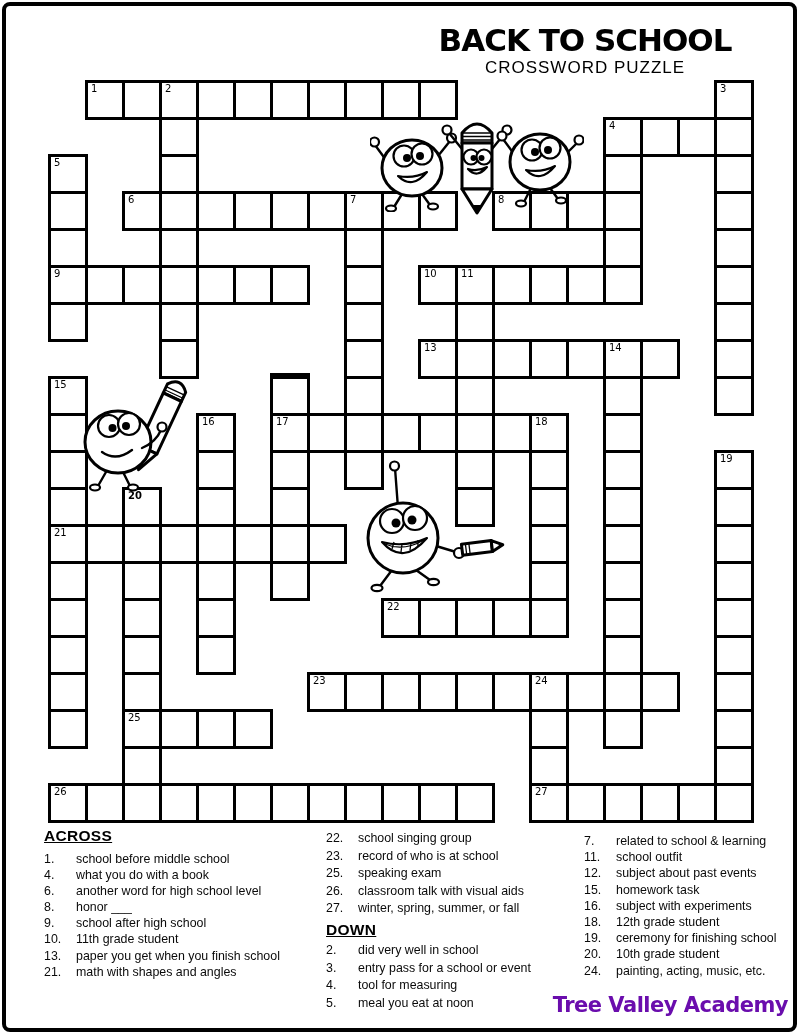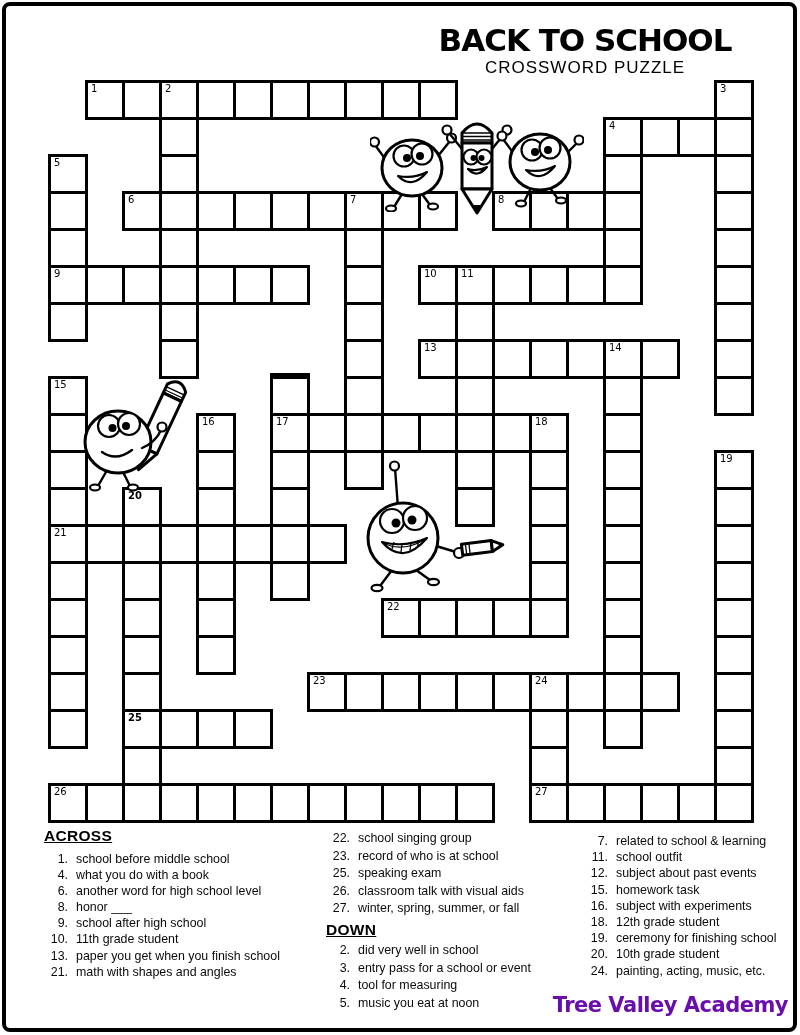--- a/index.html
+++ b/index.html
@@ -27,21 +27,21 @@
   #ccol2{left:326px;top:830px;width:260px;}
   #ccol3{left:584px;top:833px;width:214px;}
   #ccol1 .clue{line-height:16.1px;}
   #ccol2 .clue{line-height:17.6px;}
   #ccol3 .clue{line-height:16.2px;}
   .clue{white-space:nowrap;}
   .clue-header{font-size:15.5px;font-weight:bold;text-decoration:underline;
                letter-spacing:.3px;color:#000;}
   #ccol1 .clue-header{margin-bottom:6px;}
   #ccol2 .clue-header{margin:3px 0 3px 0;}
-  .cnum{display:inline-block;width:24px;text-align:right;margin-right:8px;}
+  .cnum{display:inline-block;width:24px;margin-right:8px;}
 
   
   .footer{position:absolute;right:12px;top:993px;font-family:"DejaVu Sans",sans-serif;
           font-weight:bold;font-size:21px;letter-spacing:-.5px;margin-left:28px;}
 
   
   .char{position:absolute;}
   .wh{fill:#fff;stroke:#000;stroke-width:3;stroke-linejoin:round;}
   .wh2{fill:#fff;stroke:#000;stroke-width:2.2;stroke-linejoin:round;}
   .ln{fill:none;stroke:#000;stroke-width:2.4;stroke-linecap:round;}
@@ -231,21 +231,21 @@
       <div class="cell" style="left: 666px; top: 666px;"></div>
       <div class="cell" style="left: 666px; top: 703px;"></div>
       <div class="cell" style="left: 74px; top: 407px; font-weight: bold;">
         <span class="cellnum">20</span>
       </div>
       <div class="cell" style="left: 74px; top: 444px;"></div>
       <div class="cell" style="left: 74px; top: 481px;"></div>
       <div class="cell" style="left: 74px; top: 518px;"></div>
       <div class="cell" style="left: 74px; top: 555px;"></div>
       <div class="cell" style="left: 74px; top: 592px;"></div>
-      <div class="cell" style="left: 74px; top: 629px; font-weight: bold;">
+      <div class="cell" style="left: 74px; top: 629px;">
         <span class="cellnum">25</span>
       </div>
       <div class="cell" style="left: 74px; top: 666px;"></div>
       <div class="cell" style="left: 74px; top: 703px;"></div>
       <div class="cell" style="left: 37px; top: 444px;"></div>
       <div class="cell" style="left: 111px; top: 444px;"></div>
       <div class="cell" style="left: 185px; top: 444px;"></div>
       <div class="cell" style="left: 259px; top: 444px;"></div>
       <div class="cell" style="left: 333px; top: 518px;">
         <span class="cellnum">22</span>
@@ -404,21 +404,21 @@
   <div id="ccol2" class="clue-col">
       <div class="clue"><span class="cnum">22.</span><span>school singing group</span></div>
       <div class="clue"><span class="cnum">23.</span><span>record of who is at school</span></div>
       <div class="clue"><span class="cnum">25.</span><span>speaking exam</span></div>
       <div class="clue"><span class="cnum">26.</span><span>classroom talk with visual aids</span></div>
       <div class="clue"><span class="cnum">27.</span><span>winter, spring, summer, or fall</span></div>
       <div class="clue-header">DOWN</div>
       <div class="clue"><span class="cnum">2.</span><span>did very well in school</span></div>
       <div class="clue"><span class="cnum">3.</span><span>entry pass for a school or event</span></div>
       <div class="clue"><span class="cnum">4.</span><span>tool for measuring</span></div>
-      <div class="clue"><span class="cnum">5.</span><span>music you eat at noon</span></div>
+      <div class="clue"><span class="cnum">5.</span><span>meal you eat at noon</span></div>
     </div>
   <div id="ccol3" class="clue-col">
       <div class="clue"><span class="cnum">7.</span><span>related to school &amp; learning</span></div>
       <div class="clue"><span class="cnum">11.</span><span>school outfit</span></div>
       <div class="clue"><span class="cnum">12.</span><span>subject about past events</span></div>
       <div class="clue"><span class="cnum">15.</span><span>homework task</span></div>
       <div class="clue"><span class="cnum">16.</span><span>subject with experiments</span></div>
       <div class="clue"><span class="cnum">18.</span><span>12th grade student</span></div>
       <div class="clue"><span class="cnum">19.</span><span>ceremony for finishing school</span></div>
       <div class="clue"><span class="cnum">20.</span><span>10th grade student</span></div>

